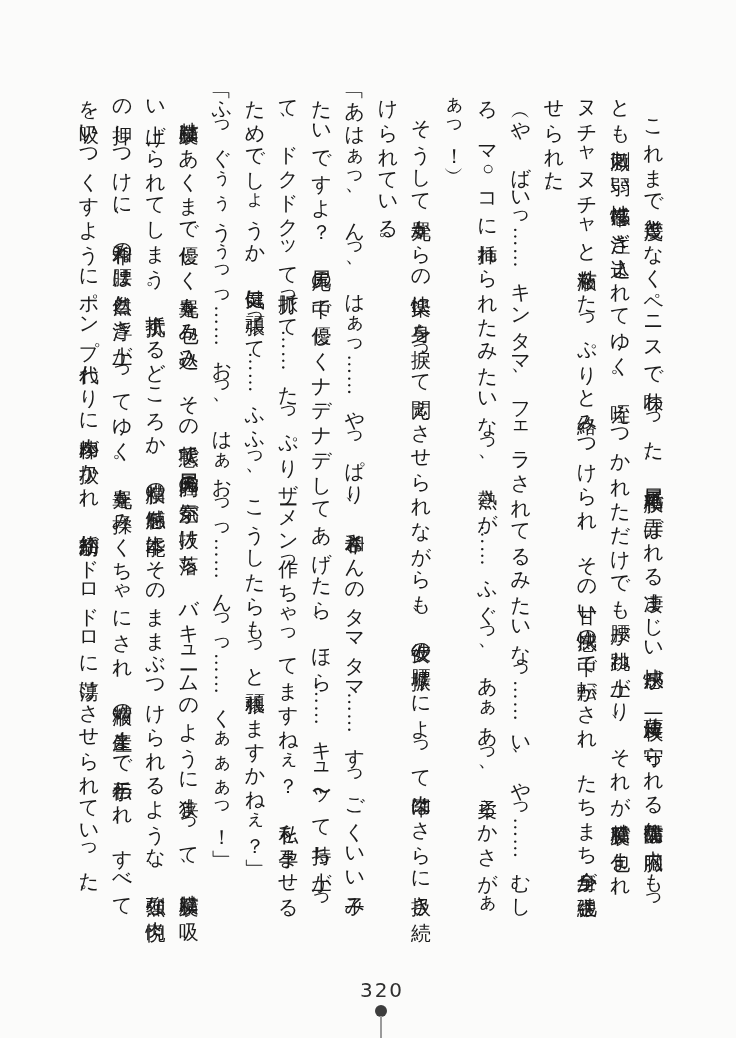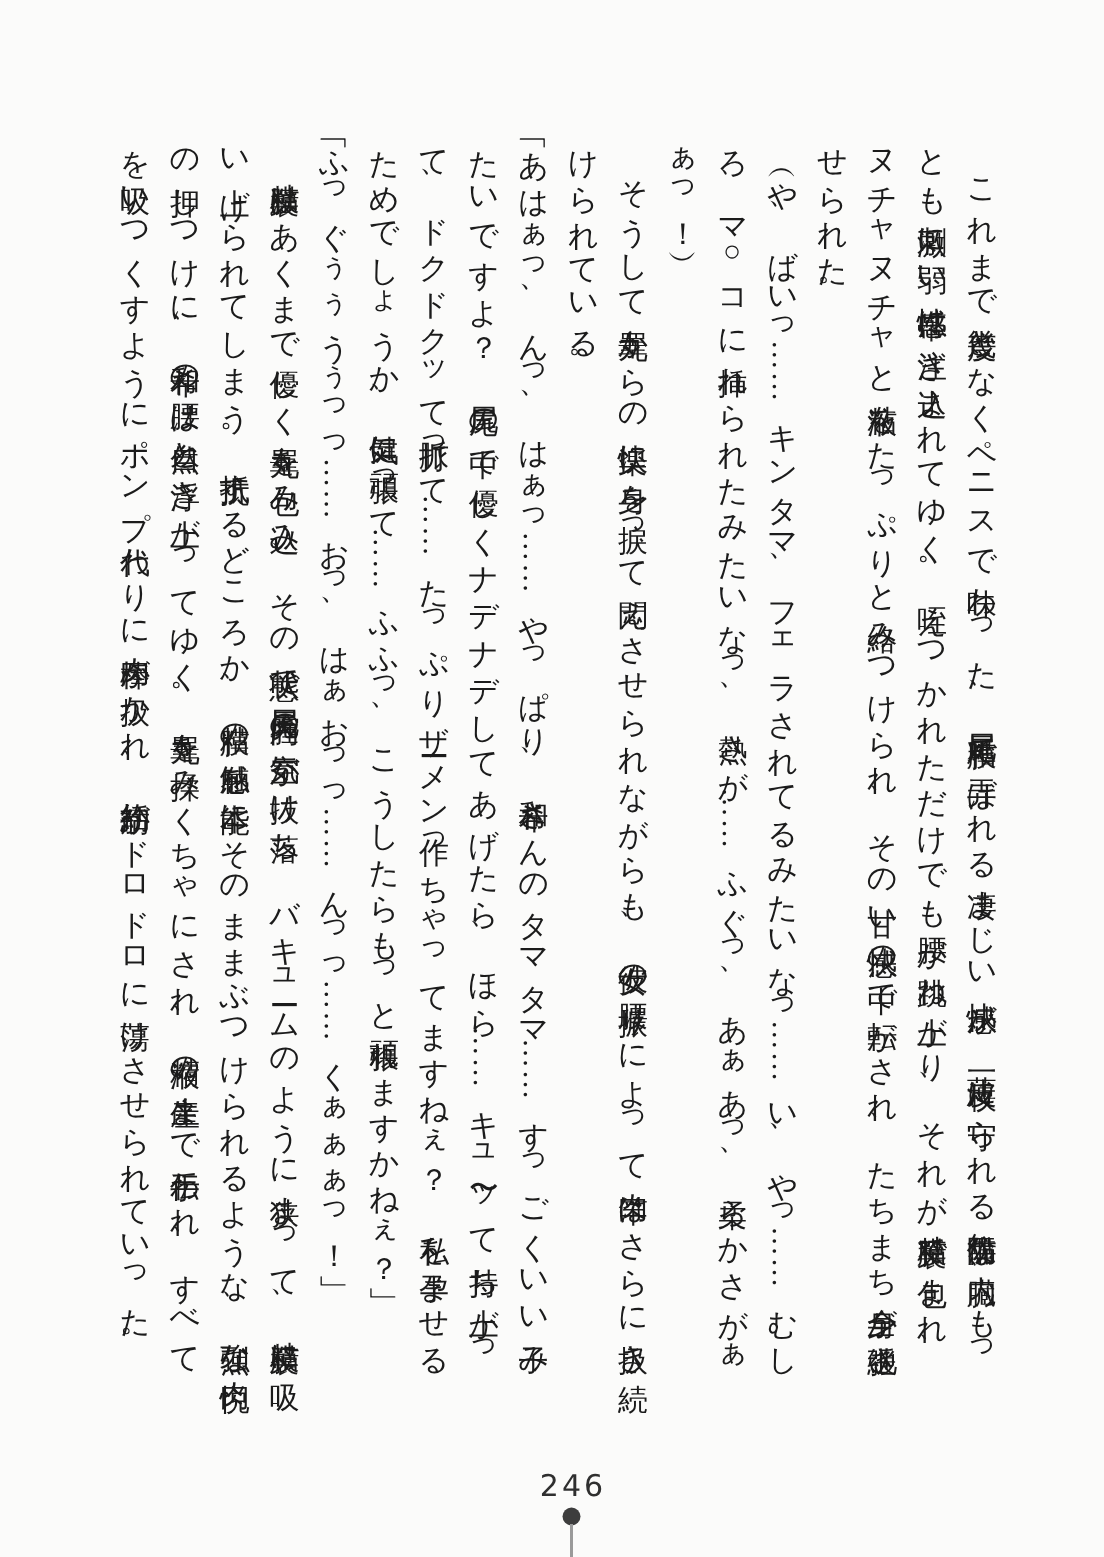--- a/index.html
+++ b/index.html
@@ -81,20 +81,20 @@
 
   <div class="text-area">
     <p class="indent">これまで幾度となくペニスで味わった、尻尾粘膜で弄ばれる凄まじい快感が、薄皮一枚に守られる無防備な内臓、もっとも刺激に弱い性感帯に注ぎ込まれてゆく。咥えつかれただけでも腰が跳ね上がり、それが粘膜襞で包まれ、ヌチャヌチャと粘液をたっぷりと絡みつけられ、その甘い快感の中で転がされ、たちまち全身が弛緩させられた。</p>
     <p class="indent">（や、ばいっ……キンタマ、フェラされてるみたいなっ……い、やっ……むしろ、マ○コに挿れられたみたいなっ、熱さが……ふぐっ、あぁあっ、柔らかさがぁぁっ！）</p>
     <p class="indent">そうして睾丸からの快楽に身を捩って悶えさせられながらも、彼女の腰振りによって肉竿はさらに扱き続けられている。</p>
     <p>「あはぁっ、んっ、はぁっ……やっぱり、和希さんのタマタマ……すっごくいい子みたいですよ？　尻尾の中で優しくナデナデしてあげたら、ほら……キュ〜ッて持ち上がって、ドクドクッて脈打って……たっぷりザーメン作っちゃってますねぇ？　私を孕ませるためでしょうか、健気に頑張って……ふふっ、こうしたらもっと頑張れますかねぇ？」</p>
     <p>「ふっぐぅぅうぅっっ……おっ、はぁおっっ……んっっ……くぁぁぁっ！」</p>
     <p class="indent">粘膜襞はあくまで優しく睾丸を包み込み、その状態で尻尾膣内の空気が抜け落ち、バキュームのように狭まって、粘膜襞に吸い上げられてしまう。抵抗するどころか、粘膜の感触を本能にそのままぶつけられるような、強烈な肉悦の押しつけに、和希の腰は自然と浮き上がってゆく。睾丸を揉みくちゃにされ、精液の生産まで手伝われ、すべてを吸いつくすようにポンプ代わりに肉棒が扱かれ、括約筋がドロドロに蕩けさせられていった。</p>
   </div>
 
-  <div class="footer-pagenum">246</div>
+  <div class="footer-pagenum">320</div>
 
   <div class="pin">
     <div class="pin-dot"></div>
     <div class="pin-stem"></div>
   </div>
 
 </div>
 
 </body></html>

